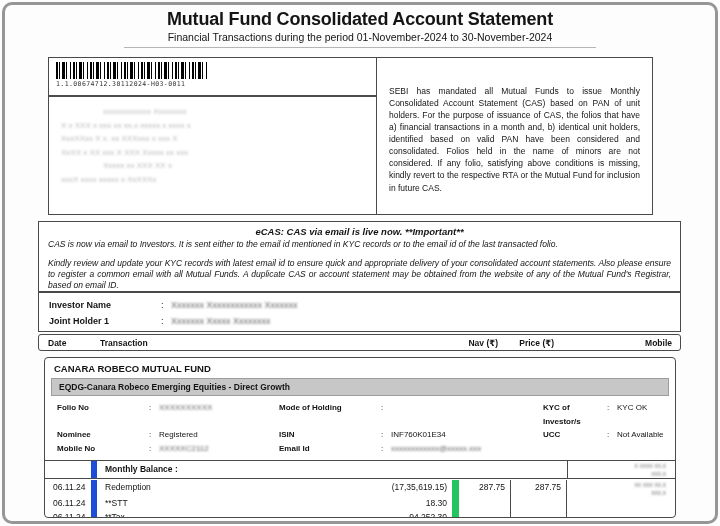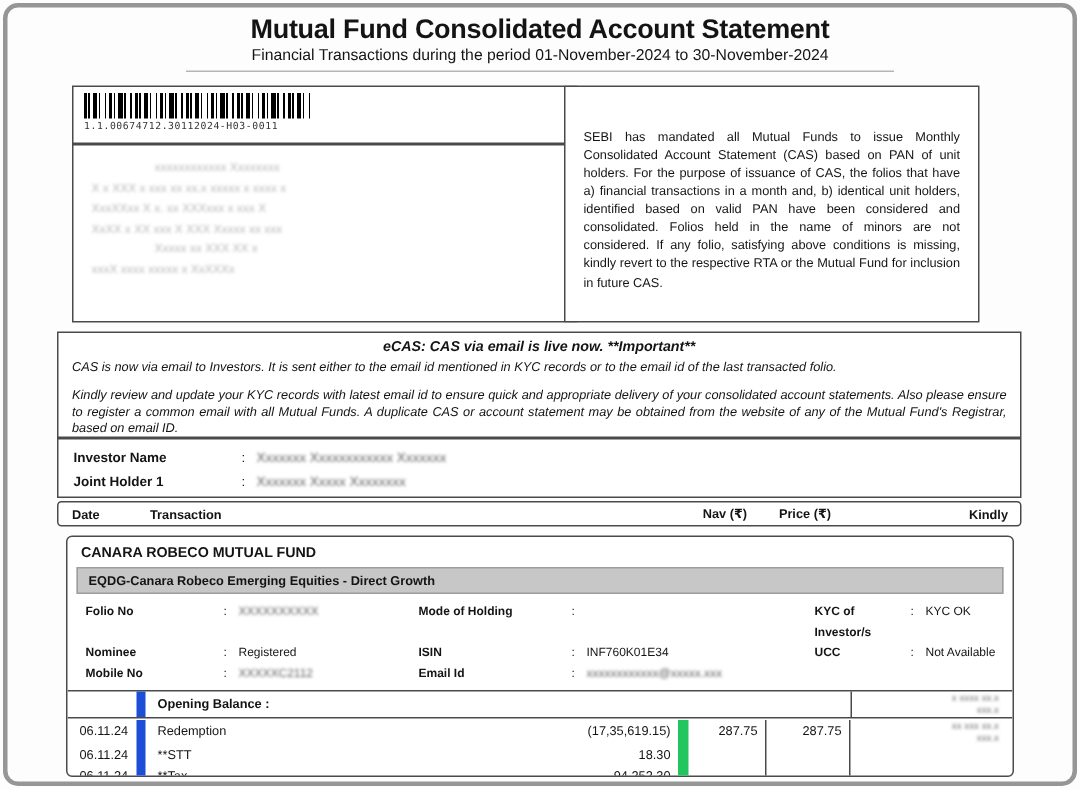--- a/index.html
+++ b/index.html
@@ -137,21 +137,21 @@
       <span class="redacted">Xxxxxxx Xxxxx Xxxxxxxx</span>
     </div>
   </div>
 
   <div class="txnhdr-box">
     <span class="th-date">Date</span>
     <span class="th-desc">Transaction</span>
     <span class="th-amt">Amount(₹)</span>
     <span class="th-nav">Nav (₹)</span>
     <span class="th-price">Price (₹)</span>
-    <span class="th-units">Kindly</span>
+    <span class="th-units">Mobile</span>
   </div>
 
   <div class="fund-box">
     <div class="amc">CANARA ROBECO MUTUAL FUND</div>
     <div class="scheme-bar">EQDG-Canara Robeco Emerging Equities - Direct Growth</div>
 
     <div class="details">
       <div class="details-row">
         <div class="dcell c1">
           <span class="dlabel">Folio No</span>
@@ -197,21 +197,21 @@
           <span class="redacted">xxxxxxxxxxxx@xxxxx.xxx</span>
         </div>
         <div class="dcell c3"></div>
       </div>
     </div>
 
     <div class="txn-table">
 
       <div class="trow row-opening">
         <div class="c-date"></div>
-        <div class="c-merge">Opening Balance :</div>
+        <div class="c-merge">Monthly Balance :</div>
         <div class="c-units">
           <div class="units-blur">x xxxx xx.x</div>
           <div class="units-blur">xxx.x</div>
         </div>
       </div>
 
       <div class="txn-rows">
         <div class="trow">
           <div class="c-date">06.11.24</div>
           <div class="c-desc">Redemption</div>

